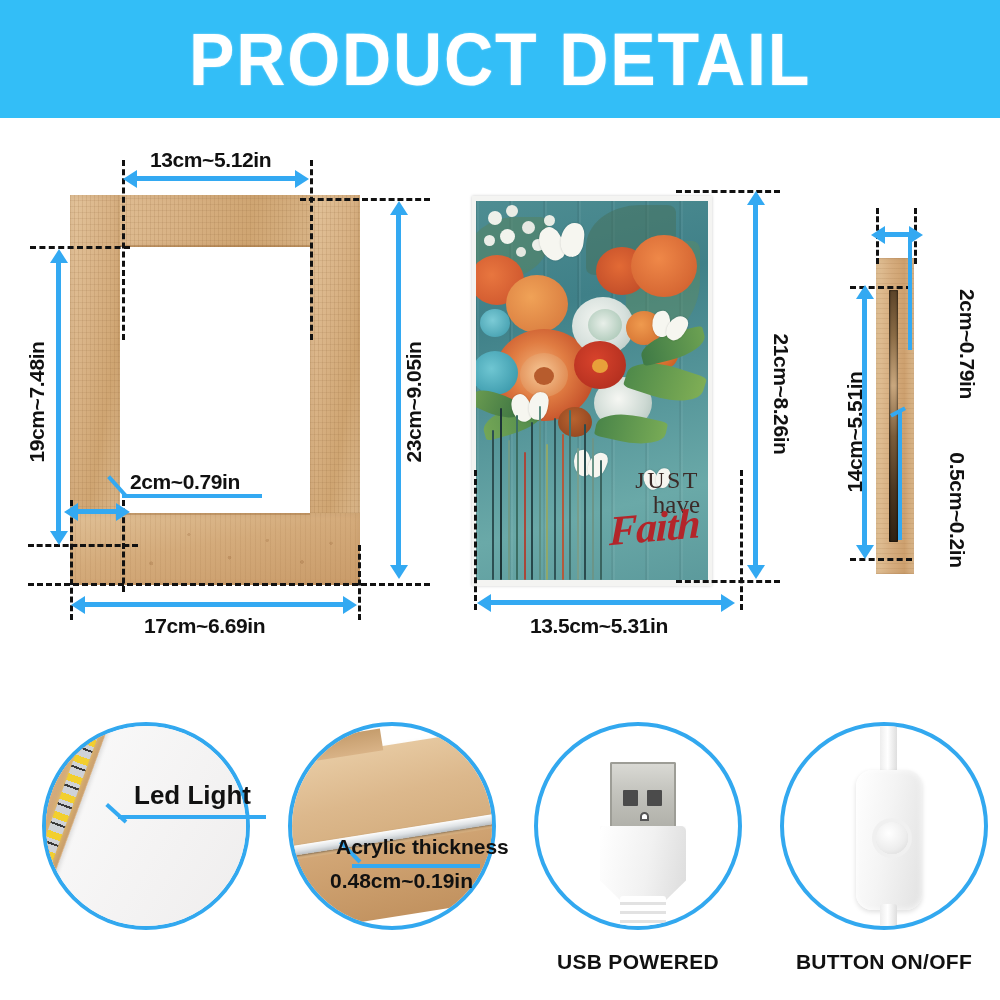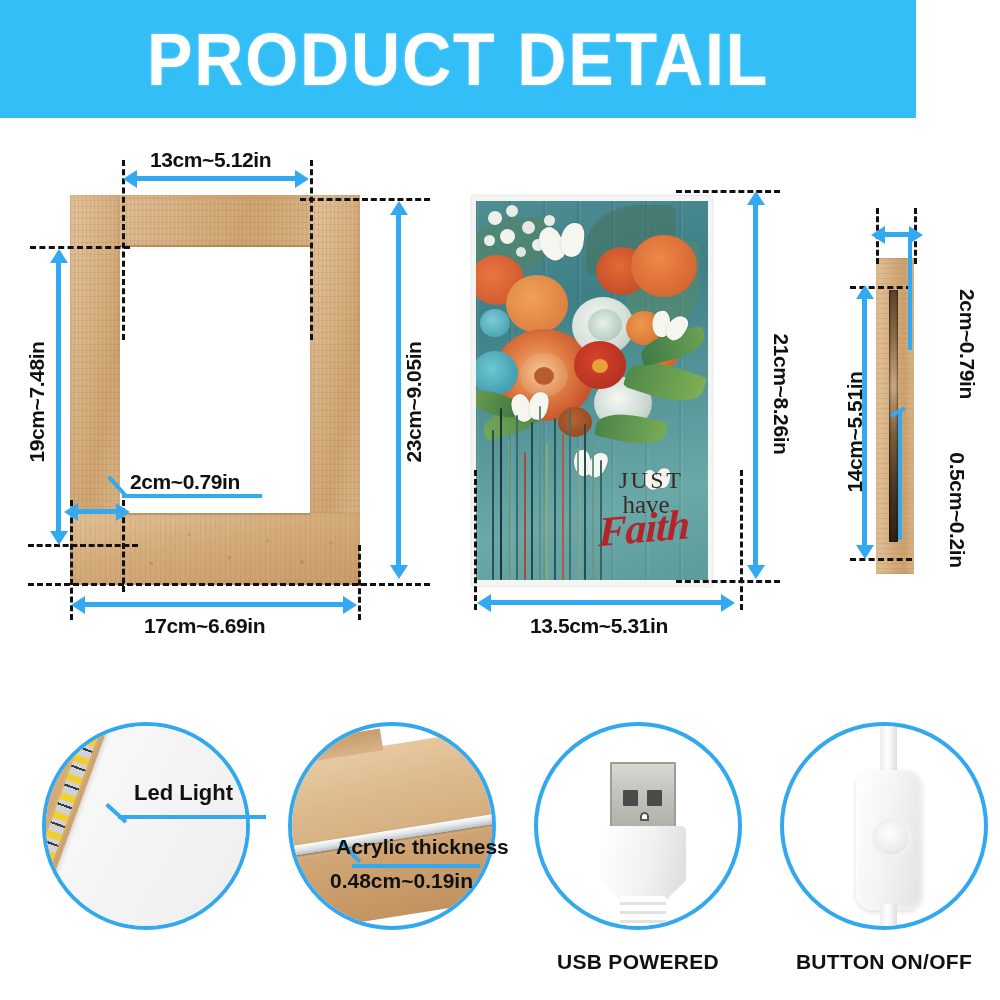--- a/index.html
+++ b/index.html
@@ -6,21 +6,21 @@
   html,body { width:1000px; height:1000px; }
   body {
     background:#fff;
     font-family:"Liberation Sans", sans-serif;
     position:relative;
     overflow:hidden;
   }
 
   
   #banner{
-    position:absolute; left:0; top:0; width:916px; height:118px;
+    position:absolute; left:0; top:0; width:1000px; height:118px;
     background:#33bef7;
     display:flex; align-items:center; justify-content:center;
   }
   #banner-title{
     color:#fff;
     font-family:"Liberation Sans", sans-serif;
     font-weight:700;
     font-size:74px;
     letter-spacing:2px;
     transform:scaleX(0.92);
@@ -122,21 +122,21 @@
     content:""; position:absolute; top:0;
     width:52%; height:100%; background:#f6f6f0; border-radius:60% 40% 50% 50%;
     box-shadow:0 0 2px rgba(0,0,0,.18);
   }
   .bfly::before{ left:0;  transform:rotate(-18deg); }
   .bfly::after { right:0; transform:rotate(18deg); }
 
   #stems{ position:absolute; left:10px; bottom:0; width:125px; height:175px; overflow:hidden; }
   #stems i{ position:absolute; bottom:0; width:2px; border-radius:1px; }
 
-  #art-text{ position:absolute; right:8px; bottom:26px; width:112px; text-align:center; }
+  #art-text{ position:absolute; right:8px; bottom:26px; width:112px; text-align:right; }
   #art-just{
     font-family:"Liberation Serif", serif; font-size:24px; color:#3b2b28;
     letter-spacing:2.5px; line-height:1; padding-left:14px;
   }
   #art-have{
     font-family:"Liberation Serif", serif; font-size:25px; color:#3b2b28;
     line-height:1.05; padding-left:4px;
   }
   #art-faith{
     font-family:"Liberation Serif", serif; font-style:italic; font-weight:700;
@@ -434,21 +434,21 @@
 <div class="dim-label vert-down" style="left:882px; top:498px; width:150px; text-align:center;">0.5cm~0.2in</div>
 
 <div class="circle" id="c1">
   <div id="c1-wall"></div>
   <div id="c1-rail"></div>
   <div id="c1-rail2"></div>
   <div id="c1-strip"></div>
 </div>
 <div class="leader" style="left:118px; top:815px; width:148px; height:4px;"></div>
 <div class="leader" style="left:100px; top:820px; width:26px; height:4px; transform:rotate(42deg); transform-origin:right center;"></div>
-<div class="circle-label" style="left:134px; top:780px; font-size:22px;">Led Light</div>
+<div class="circle-label" style="left:134px; top:780px; font-size:26px;">Led Light</div>
 
 <div class="circle" id="c2">
   <div id="c2-block"></div>
   <div id="c2-notch"></div>
   <div id="c2-face"></div>
   <div id="c2-groove"></div>
 </div>
 <div class="leader" style="left:352px; top:864px; width:128px; height:4px;"></div>
 <div class="leader" style="left:332px; top:860px; width:28px; height:4px; transform:rotate(46deg); transform-origin:right center;"></div>
 <div class="circle-label" style="left:336px; top:835px; font-size:21px;">Acrylic thickness</div>

